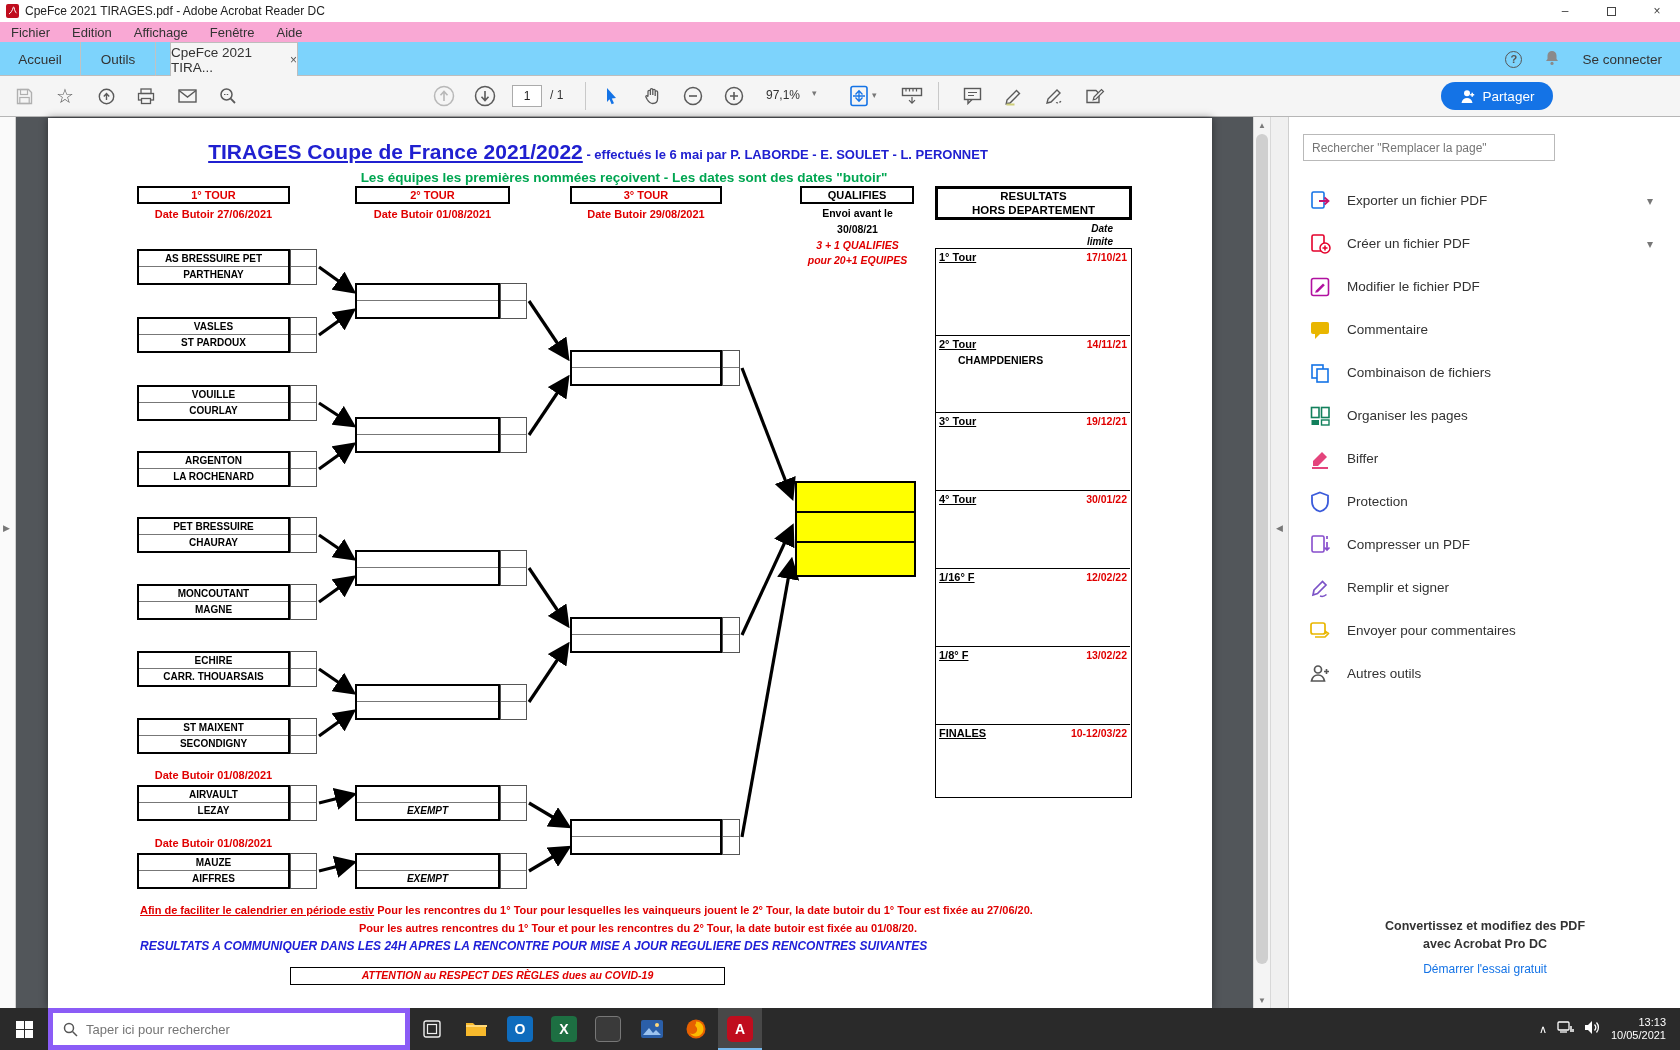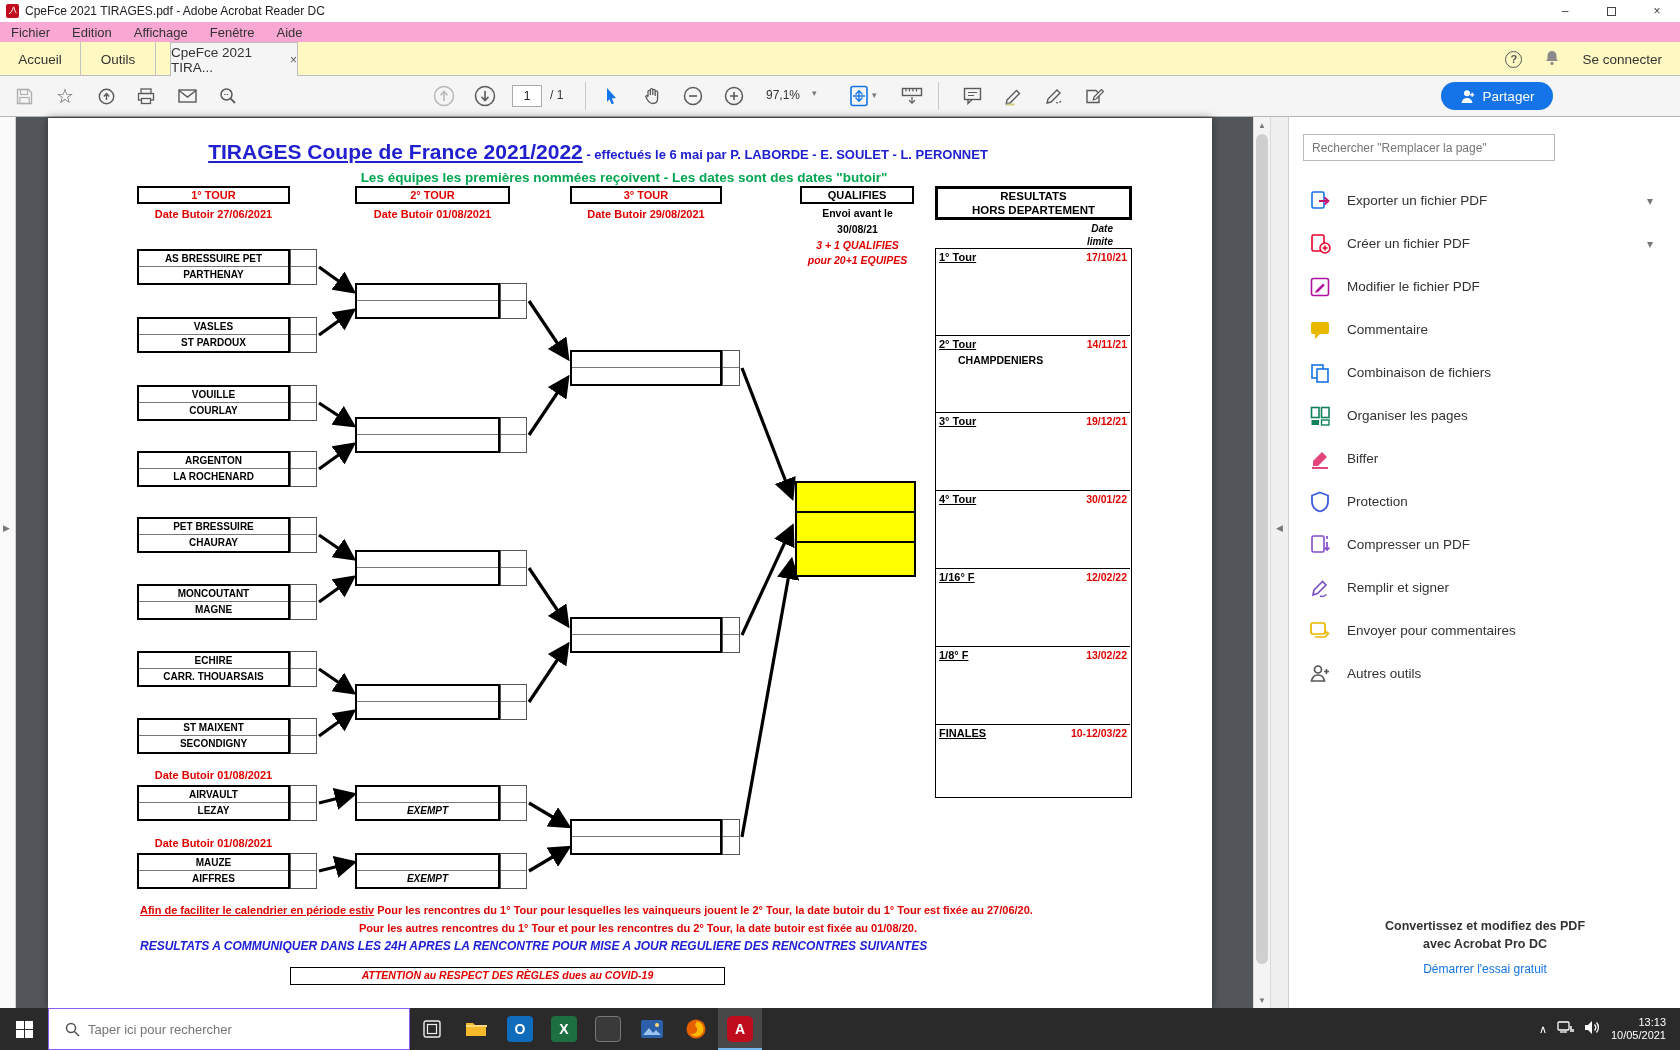--- a/index.html
+++ b/index.html
@@ -9,21 +9,21 @@
   
   #titlebar { position:absolute; left:0; top:0; width:1680px; height:22px; background:#fff; display:flex; align-items:center; font-size:12px; color:#222; }
   #titlebar .pdficon { width:13px; height:14px; margin:0 6px 0 6px; }
   #wincontrols { position:absolute; right:0; top:0; height:22px; display:flex; }
   .winbtn { width:46px; height:22px; display:flex; align-items:center; justify-content:center; font-size:12px; color:#444; }
   .maxbox { width:9px; height:9px; border:1px solid #444; }
 
   #menubar { position:absolute; left:0; top:22px; width:1680px; height:20px; background:#f9a8d4; display:flex; align-items:center; font-size:13px; color:#333; }
   #menubar span { padding:0 11px; }
 
-  #tabbar { position:absolute; left:0; top:42px; width:1680px; height:34px; background:#fef9c3; border-bottom:1px solid #bdbdbd; font-size:13.5px; color:#333; }
+  #tabbar { position:absolute; left:0; top:42px; width:1680px; height:34px; background:#7dd3fc; border-bottom:1px solid #bdbdbd; font-size:13.5px; color:#333; }
   .tab { position:absolute; top:0; height:34px; display:flex; align-items:center; justify-content:center; }
   #tab-home { left:0; width:80px; }
   #tab-tools { left:80px; width:76px; border-left:1px solid #c2c2c2; border-right:1px solid #c2c2c2; }
   #tab-doc { left:170px; width:128px; background:#f5f5f5; border:1px solid #bdbdbd; border-bottom:none; gap:4px; }
   #tab-doc .closex { font-size:12px; color:#555; }
   #tabbar-right { position:absolute; right:0; top:0; height:34px; display:flex; align-items:center; gap:22px; padding-right:18px; }
   .helpcircle { width:17px; height:17px; border:1.4px solid #555; border-radius:50%; font-size:11px; color:#555; display:flex; align-items:center; justify-content:center; font-weight:bold; }
 
   #toolbar { position:absolute; left:0; top:76px; width:1680px; height:41px; background:#f5f5f5; border-bottom:1px solid #b6b6b6; }
   .tbi { position:absolute; top:7px; width:28px; height:26px; display:flex; align-items:center; justify-content:center; color:#5a5a5a; }
@@ -93,21 +93,21 @@
   #toollist { position:absolute; left:0; top:62px; width:392px; }
   .toolitem { position:relative; height:43px; display:flex; align-items:center; padding-left:20px; gap:16px; font-size:13.5px; color:#323232; }
   .toolitem .chev { position:absolute; right:28px; color:#777; font-size:12px; }
   .ticon { width:22px; height:22px; display:flex; align-items:center; justify-content:center; }
   #panelpromo { position:absolute; left:0; top:800px; width:392px; text-align:center; font-size:12.5px; font-weight:bold; color:#333; line-height:18px; }
   #trylink { position:absolute; left:0; top:845px; width:392px; text-align:center; font-size:12px; color:#1473e6; }
 
   
   #taskbar { position:absolute; left:0; top:1008px; width:1680px; height:42px; background:#2a2a2a; display:flex; align-items:center; }
   #startbtn { width:48px; height:42px; display:flex; align-items:center; justify-content:center; }
-  #tbsearch { width:362px; height:42px; background:#fff; border:1px solid #8b5cf6; display:flex; align-items:center; gap:8px; padding-left:16px; }
+  #tbsearch { width:362px; height:42px; background:#fff; border:5px solid #8b5cf6; display:flex; align-items:center; gap:8px; padding-left:10px; }
   #tbsearch input { border:none; outline:none; font-size:13px; color:#444; width:300px; font-family:"Liberation Sans", sans-serif; }
   .tkicon { width:44px; height:42px; display:flex; align-items:center; justify-content:center; }
   .tkicon.active { background:rgba(255,255,255,.14); box-shadow:inset 0 -2px 0 #76b9ed; }
   #tray { position:absolute; right:6px; top:0; height:42px; display:flex; align-items:center; gap:10px; color:#fff; }
   #clock { text-align:right; font-size:11px; line-height:13px; color:#fff; padding-right:8px; }
   .badge { width:26px; height:26px; border-radius:4px; display:flex; align-items:center; justify-content:center; font-weight:bold; font-size:14px; color:#fff; }
 </style>
 </head>
 <body>
 

